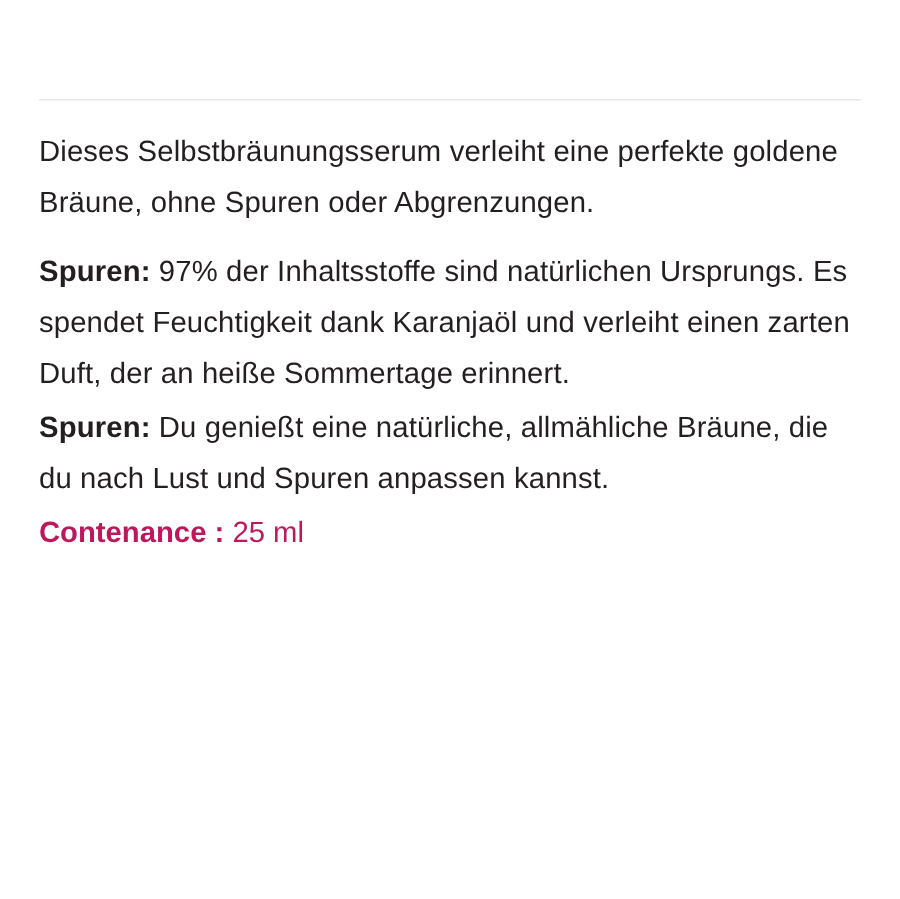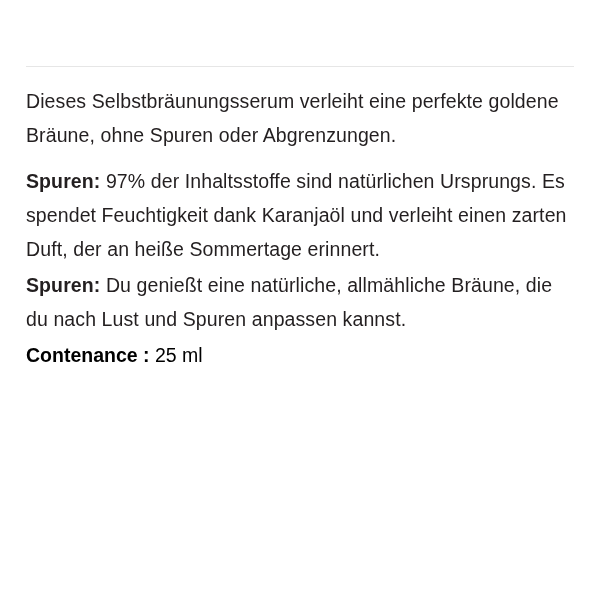--- a/index.html
+++ b/index.html
@@ -45,21 +45,21 @@
   }
   .para.spaced {
     margin-top: 12px;
   }
   .lead {
     font-weight: 700;
   }
   .capacity {
     font-size: 19.5px;
     line-height: 34px;
-    color: #000000;
+    color: #be185d;
     margin: 0;
   }
   .capacity .label {
     font-weight: 700;
   }
   .capacity .value {
     font-weight: 400;
   }
 </style>
 </head>

